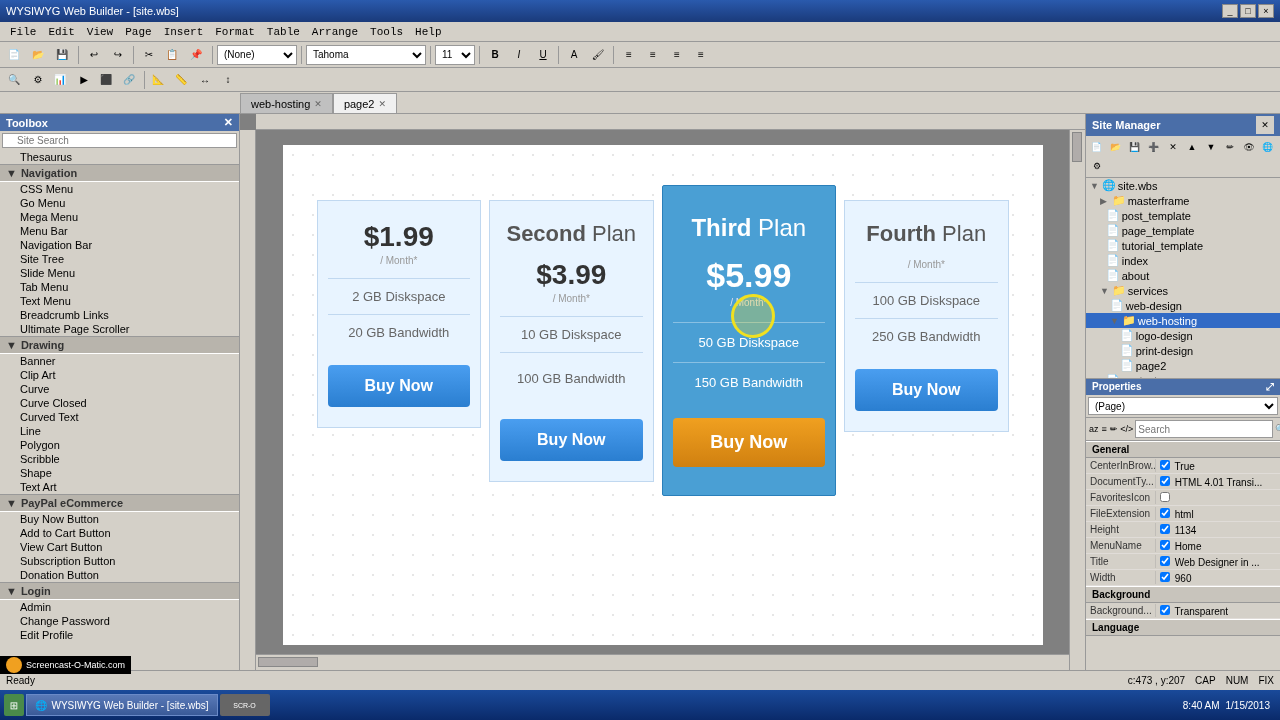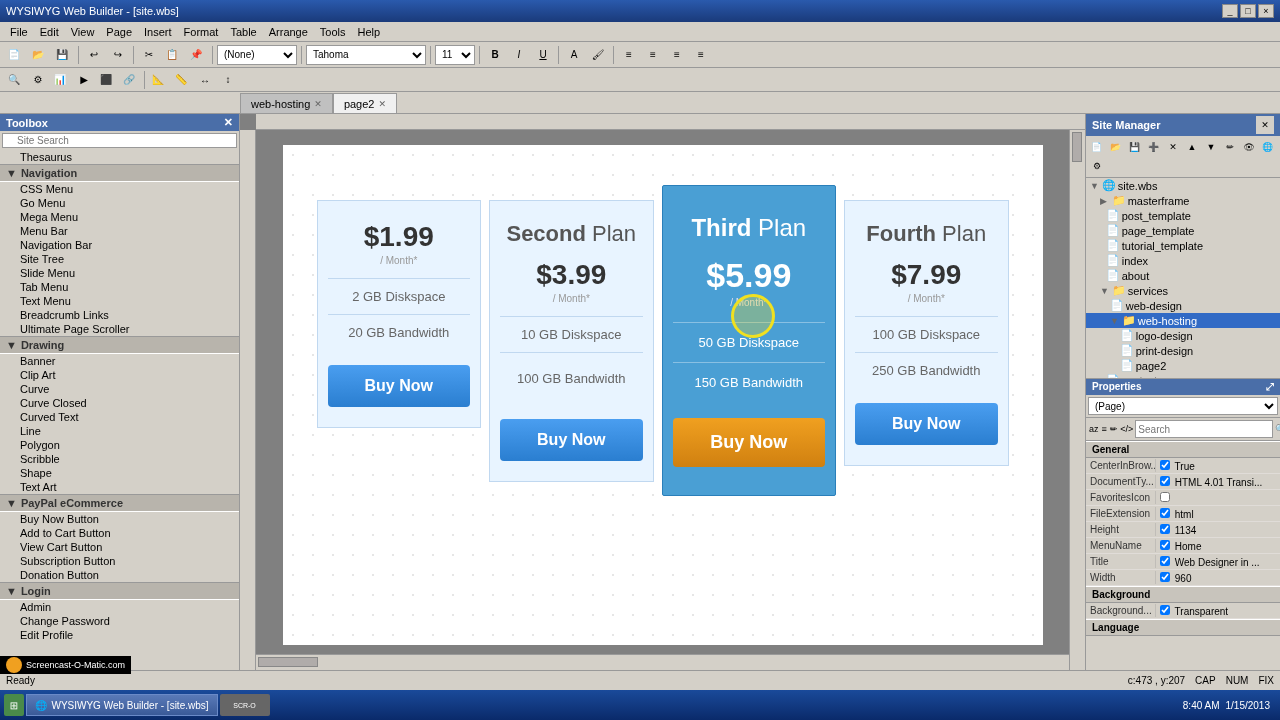--- a/index.html
+++ b/index.html
@@ -31,20 +31,21 @@
       border-bottom: 1px solid #999;
       display: flex;
       align-items: center;
       height: 20px;
       padding: 0 4px;
     }
     .menu-item {
       padding: 2px 6px;
       font-size: 11px;
       cursor: pointer;
+      font-family: Liberation Mono, monospace;
     }
 
     
     .toolbar {
       background: #d4d0c8;
       border-bottom: 1px solid #999;
       display: flex;
       align-items: center;
       height: 26px;
       padding: 2px 4px;
@@ -533,21 +534,20 @@
               <div style="font-size:13px; color:white; padding:12px 0; border-top:1px solid rgba(255,255,255,0.35);">150 GB Bandwidth</div>
               <button style="display:block; width:100%; padding:14px 0; background:linear-gradient(to bottom, #f0a020, #d08010); color:white; border:none; border-radius:4px; font-size:18px; font-weight:bold; cursor:pointer; margin-top:16px;">Buy Now</button>
 
               <div style="position:absolute; width:44px; height:44px; border-radius:50%; border:3px solid #f0e020; background:rgba(240,220,30,0.3); top:108px; left:68px;"></div>
             </div>
 
             <div style="background:#e8f4ff; border:1px solid #c0d8f0; width:165px; text-align:center; padding:20px 10px; margin:0 4px; margin-top:15px;">
               <div style="font-size:22px; font-weight:normal; color:#555; margin-bottom:12px;">
                 <strong>Fourth</strong><span> Plan</span>
               </div>
-              <div style="font-size:28px; font-weight:bold; color:#333; margin-bottom:2px;">$7.99</div>
               <div style="font-size:10px; color:#999; margin-bottom:12px;">/ Month*</div>
               <div style="font-size:13px; color:#666; padding:10px 0; border-top:1px solid #c0d8f0;">100 GB Diskspace</div>
               <div style="font-size:13px; color:#666; padding:10px 0; border-top:1px solid #c0d8f0;">250 GB Bandwidth</div>
               <button style="display:block; width:100%; padding:12px 0; background:linear-gradient(to bottom, #4a9ef0, #2a7ed0); color:white; border:none; border-radius:4px; font-size:16px; font-weight:bold; cursor:pointer; margin-top:15px;">Buy Now</button>
             </div>
 
           </div>
         </div>
       </div>
 

